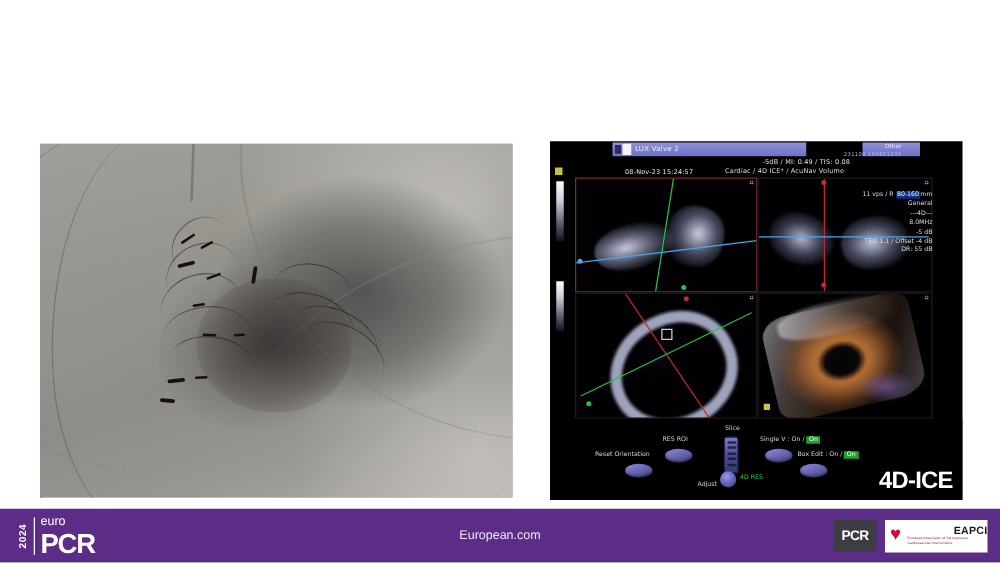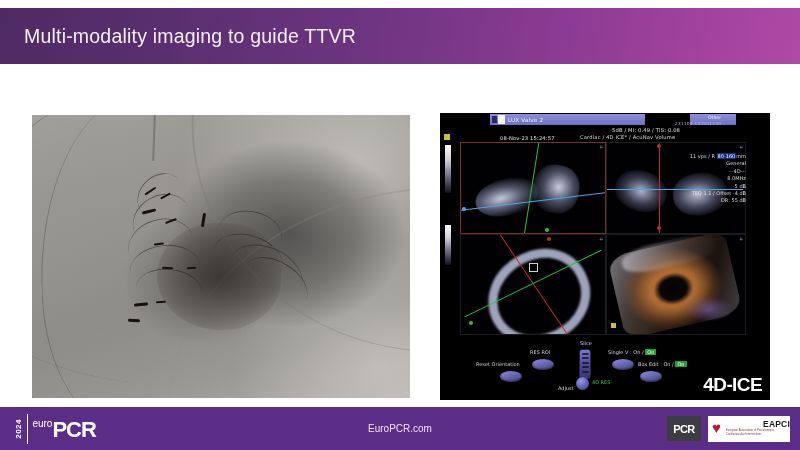--- a/index.html
+++ b/index.html
@@ -181,43 +181,40 @@
   .joy{position:absolute;width:13px;height:13px;border-radius:50%;
     background:radial-gradient(circle at 40% 32%,#9a9ae6 0%,#6161b4 52%,#33336c 100%);}
   .brand4d{position:absolute;right:8px;bottom:4px;color:#fff;font-size:19px;font-weight:bold;letter-spacing:-.6px;
     font-family:"Liberation Sans",sans-serif;}
 
   
   .footer{position:absolute;left:0;top:407px;width:800px;height:43px;background:#5c2d87;}
   .foot-logo{position:absolute;left:14px;top:4px;width:116px;height:36px;display:flex;align-items:center;}
   .yr{writing-mode:vertical-rl;transform:rotate(180deg);color:#fff;font-size:8px;font-weight:bold;letter-spacing:.5px;line-height:9px;}
   .logo-div{width:1.4px;height:30px;background:#fff;margin:0 4px;}
-  .logo-stack{display:flex;flex-direction:row;justify-content:center;}
+  .logo-stack{display:flex;flex-direction:column;justify-content:center;}
   .logo-euro{color:#fff;font-size:10px;line-height:10px;margin-bottom:1px;}
   .logo-pcr{color:#fff;font-size:22px;font-weight:bold;line-height:21px;letter-spacing:-1px;}
   .foot-url{position:absolute;left:0;top:0;width:800px;height:43px;display:flex;align-items:center;justify-content:center;
     color:#ece4f2;font-size:10px;}
   .foot-right{position:absolute;right:10px;top:8px;height:27px;display:flex;align-items:center;gap:7px;}
   .pcr-box{width:34px;height:25px;background:#3c3c42;display:flex;align-items:center;justify-content:center;}
   .pcr-box span{color:#fff;font-size:11px;font-weight:bold;letter-spacing:-.6px;}
   .eapci-box{width:78px;height:26px;background:#fff;display:flex;align-items:center;padding-left:4px;gap:4px;}
   .heart{width:15px;height:15px;position:relative;}
   .heart-t{position:absolute;left:0;top:0;width:15px;height:14px;color:#c9112b;font-size:15px;line-height:14px;}
   .eapci-txt{display:flex;flex-direction:column;}
   .eapci-name{color:#1a1a1a;font-size:8.5px;font-weight:bold;letter-spacing:.2px;line-height:9px;padding-left:37px;}
   .eapci-sub{color:#8a2030;font-size:2.6px;line-height:4px;letter-spacing:.1px;}
 </style>
 </head>
 <body>
 
 <div class="slide">
 
-  <div class="titlebar">
-    <div class="title-text">Multi-modality imaging to guide TTVR</div>
-  </div>
 
   <div class="content">
 
     <div class="fluoro">
       <div class="fl-base"></div>
       <div class="fl-arc arc1"></div>
       <div class="fl-arc arc2"></div>
       <div class="fl-arc arc3"></div>
       <div class="fl-arc arc4"></div>
       <div class="fl-vline vl1"></div>
@@ -365,21 +362,21 @@
 
     <div class="foot-logo">
       <div class="yr">2024</div>
       <div class="logo-div"></div>
       <div class="logo-stack">
         <div class="logo-euro">euro</div>
         <div class="logo-pcr">PCR</div>
       </div>
     </div>
 
-    <div class="foot-url">EuroPCR.com</div>
+    <div class="foot-url">European.com</div>
 
     <div class="foot-right">
       <div class="pcr-box">
         <span>PCR</span>
       </div>
       <div class="eapci-box">
         <div class="heart">
           <div class="heart-t">♥</div>
         </div>
         <div class="eapci-txt">

